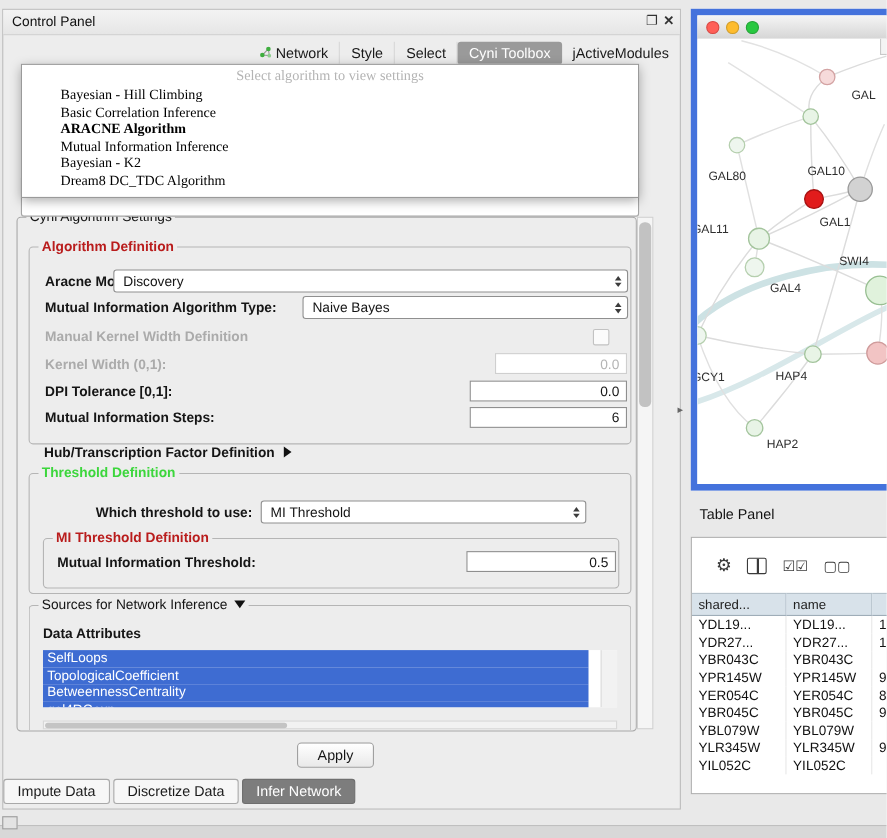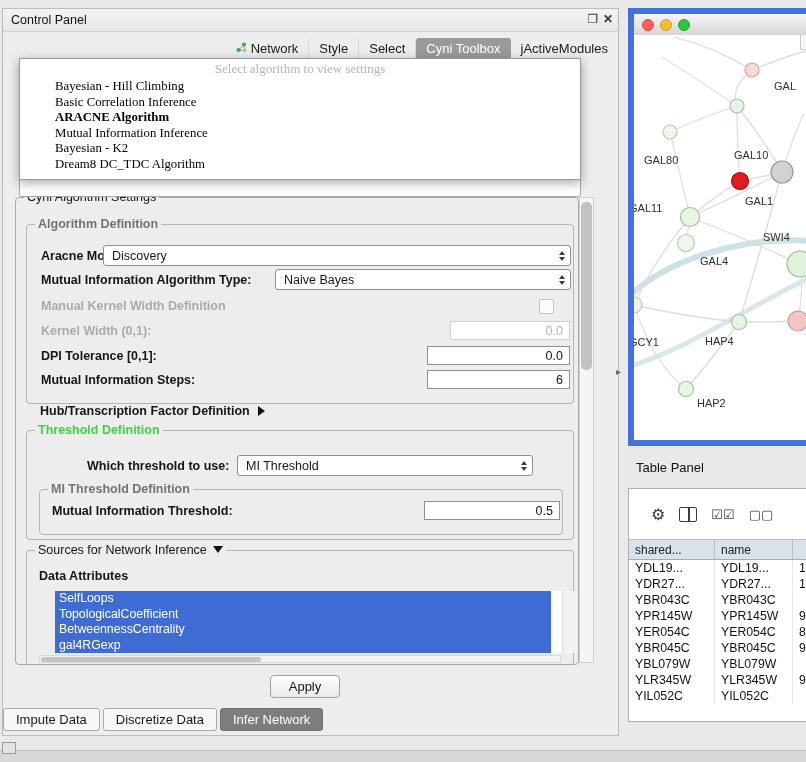--- a/index.html
+++ b/index.html
@@ -16,21 +16,21 @@
   .cp-tab.active{background:#9a9a9a;color:#fff;border-radius:3px;border-right:none;}
   
   .algo-popup{position:absolute;left:16px;top:49px;width:560px;height:120px;background:#fff;border:1px solid #9a9a9a;box-shadow:0 3px 10px rgba(0,0,0,0.35);z-index:10;overflow:hidden;font-family:Liberation Serif, serif;}
   .popup-header{height:20px;line-height:20px;text-align:center;color:#b4b4b4;font-size:13px;}
   .popup-item{height:15.5px;line-height:15.5px;padding-left:4px;font-size:12.8px;color:#000;white-space:nowrap;margin-left:31px;}
   .popup-item.bold{font-weight:bold;}
   .combo-sliver{position:absolute;left:16px;top:150px;width:560px;height:36px;background:#fff;border:1px solid #a5a5a5;border-radius:3px;z-index:1;}
   
   .group{position:absolute;border:1px solid #a8a8a8;border-radius:4px;}
   .legend{position:absolute;top:-8px;left:8px;background:#ededed;padding:0 3px;font-size:12.5px;white-space:nowrap;}
-  .legend.blue{color:#737373;font-weight:bold;}
+  .legend.blue{color:#b91c1c;font-weight:bold;}
   .legend.green{color:#3cd63c;font-weight:bold;}
   .blabel{position:absolute;font-weight:bold;font-size:12.5px;color:#151515;white-space:nowrap;}
   .dlabel{position:absolute;font-weight:bold;font-size:12.5px;color:#ababab;white-space:nowrap;}
   
   .combo{position:absolute;height:21px;background:#fff;border:1px solid #8f8f8f;border-radius:3px;display:flex;align-items:center;padding:0 20px 0 8px;font-size:12.5px;box-sizing:border-box;}
   .arrows{position:absolute;right:5px;top:50%;transform:translateY(-50%);display:flex;flex-direction:column;gap:2px;}
   .arrows i{display:block;width:0;height:0;border-left:3.5px solid transparent;border-right:3.5px solid transparent;}
   .arrows .u{border-bottom:4px solid #3c3c3c;}
   .arrows .d{border-top:4px solid #3c3c3c;}
   
@@ -197,21 +197,21 @@
             <span>0.5</span>
           </div>
         </div>
       </div>
 
       <div class="group" style="left:10px;top:352px;width:546px;height:113px;border-color:#b5b5b5;border-bottom:none;border-bottom-left-radius:0;border-bottom-right-radius:0;">
         <span class="legend">
           <span>Sources for Network Inference</span><span class="tri-down"></span>
         </span>
         <span class="blabel" style="left:12px;top:18px;">Data Attributes</span>
-        <div class="src-list" style="left:12px;top:40px;width:522px;height:62px;margin-left:16px;">
+        <div class="src-list" style="left:12px;top:40px;width:522px;height:52px;">
           <div>
               <div class="src-item">SelfLoops</div>
               <div class="src-item">TopologicalCoefficient</div>
               <div class="src-item">BetweennessCentrality</div>
               <div class="src-item">gal4RGexp</div>
             </div>
           <div class="list-vscroll"></div>
         </div>
         <div class="hscroll" style="left:12px;top:104px;width:522px;height:8px;">
             <span class="thumb"></span>

